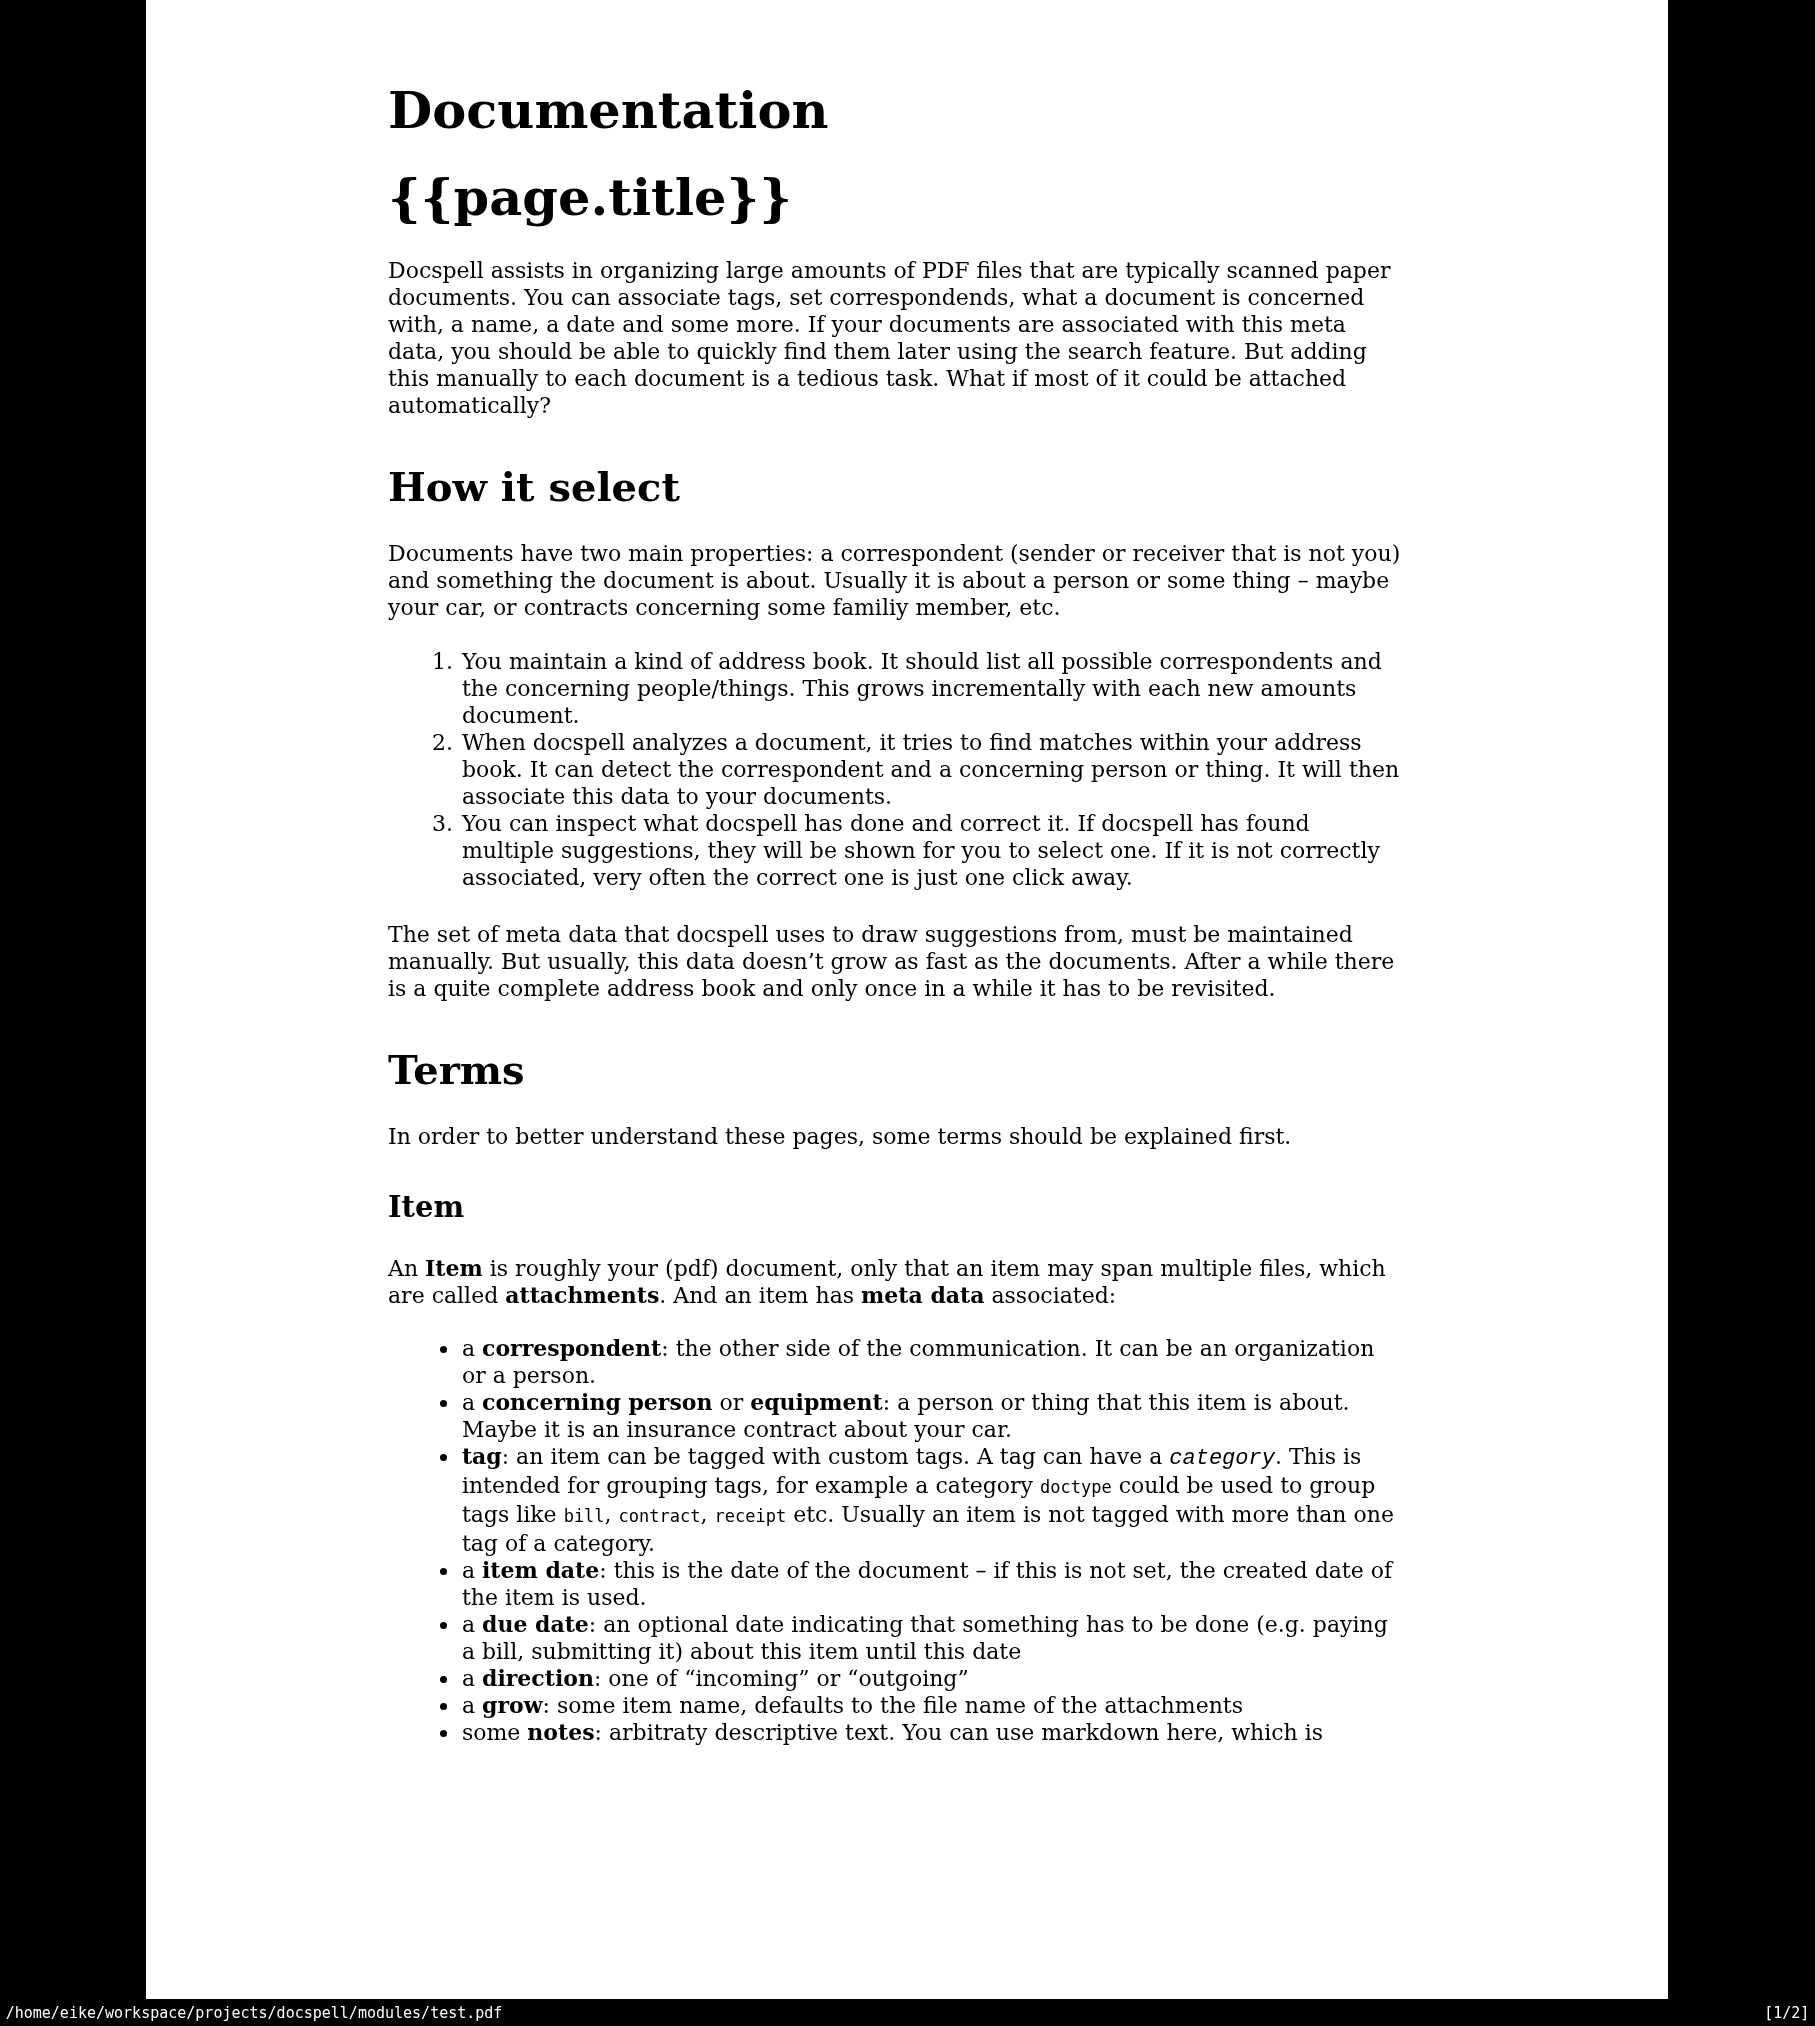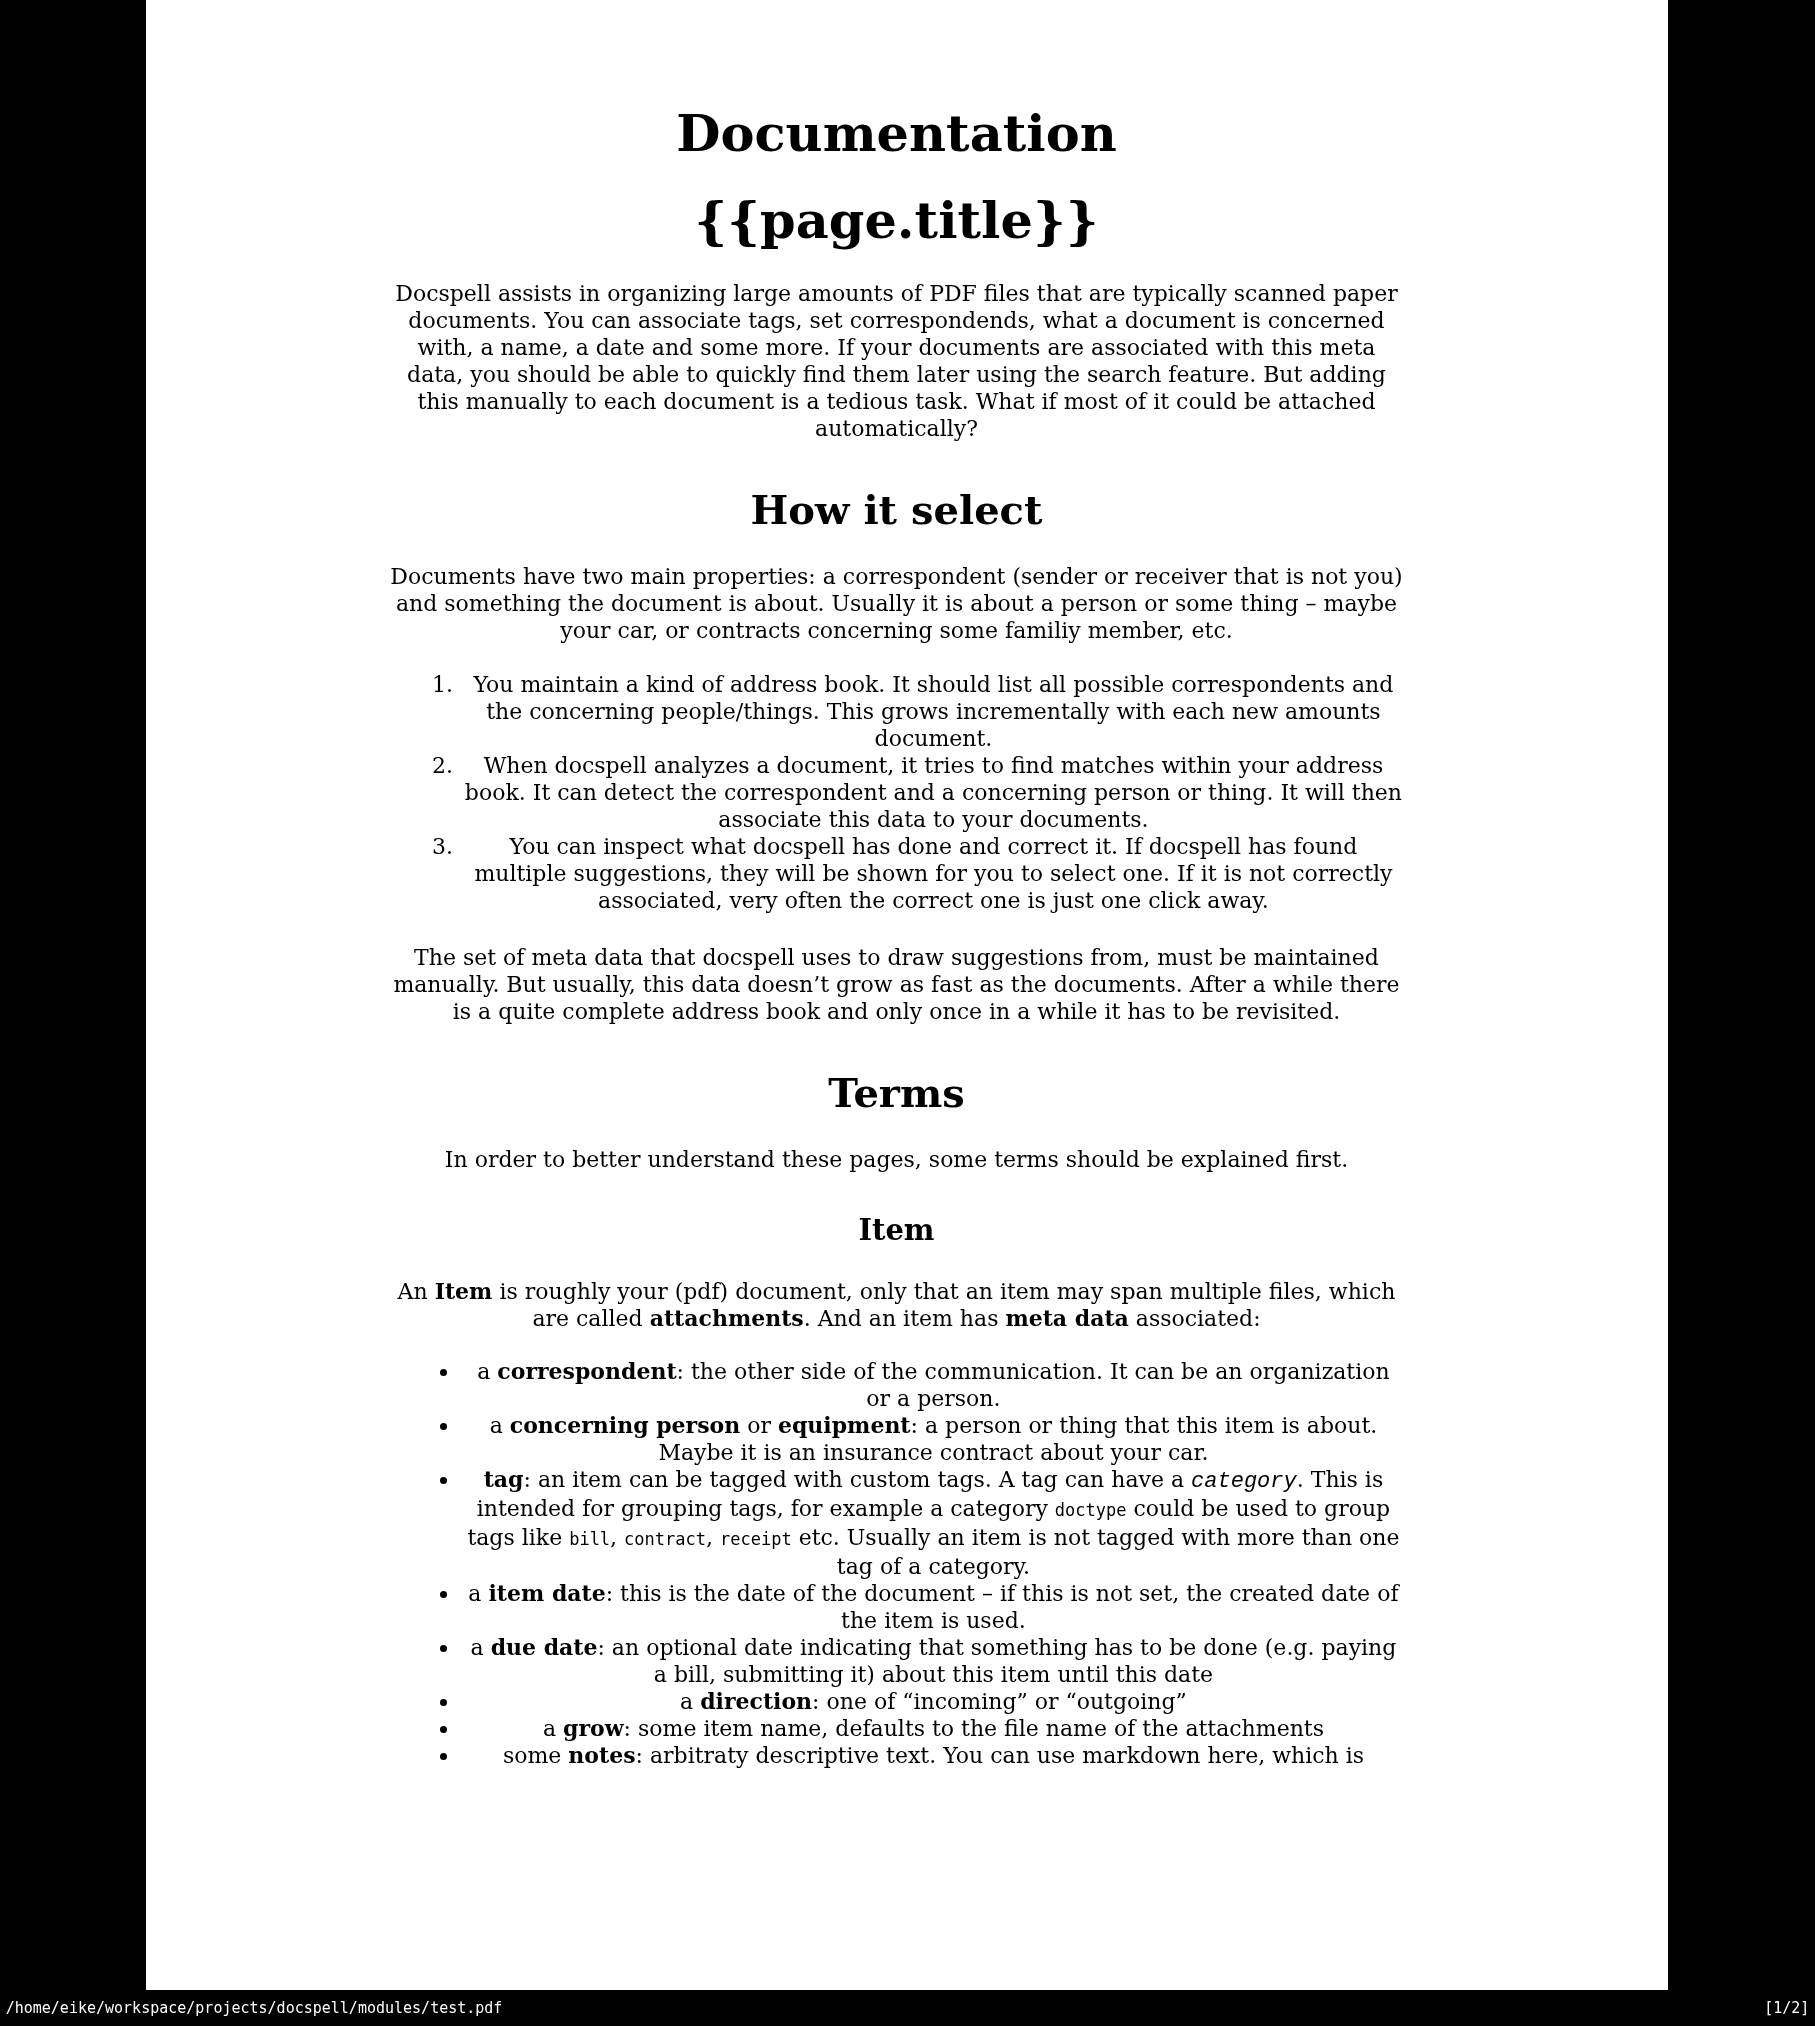--- a/index.html
+++ b/index.html
@@ -13,27 +13,27 @@
   .page {
     position: absolute;
     left: 146px;
     top: 0;
     width: 1522px;
     height: 2002px;
     background: #ffffff;
   }
   .content {
     margin-left: 242px;
-    padding-top: 103px;
+    padding-top: 80px;
     width: 1017px;
     color: #000;
     font-family: "DejaVu Serif", serif;
     font-size: 22px;
     line-height: 27px;
-    text-align: center;
+    text-align: left;
   }
   h1 {
     font-size: 51px;
     line-height: 1.18;
     margin: 0;
     font-weight: bold;
     font-family: "DejaVu Serif", serif;
   }
   h1.template { margin-top: 26.5px; }
   h2 {
@@ -59,21 +59,21 @@
     font-family: "DejaVu Sans Mono", monospace;
     font-size: 17px;
   }
   em { font-style: italic; font-family: Liberation Mono, monospace; }
   strong { font-weight: bold; }
   .statusbar {
     position: absolute;
     left: 0;
     bottom: 0;
     width: 100%;
-    height: 36px;
+    height: 27px;
     background: #000;
     color: #fff;
     font-family: "DejaVu Sans Mono", monospace;
     font-size: 15px;
     display: flex;
     justify-content: space-between;
     align-items: center;
     padding: 0 5.7px;
     box-sizing: border-box;
   }

